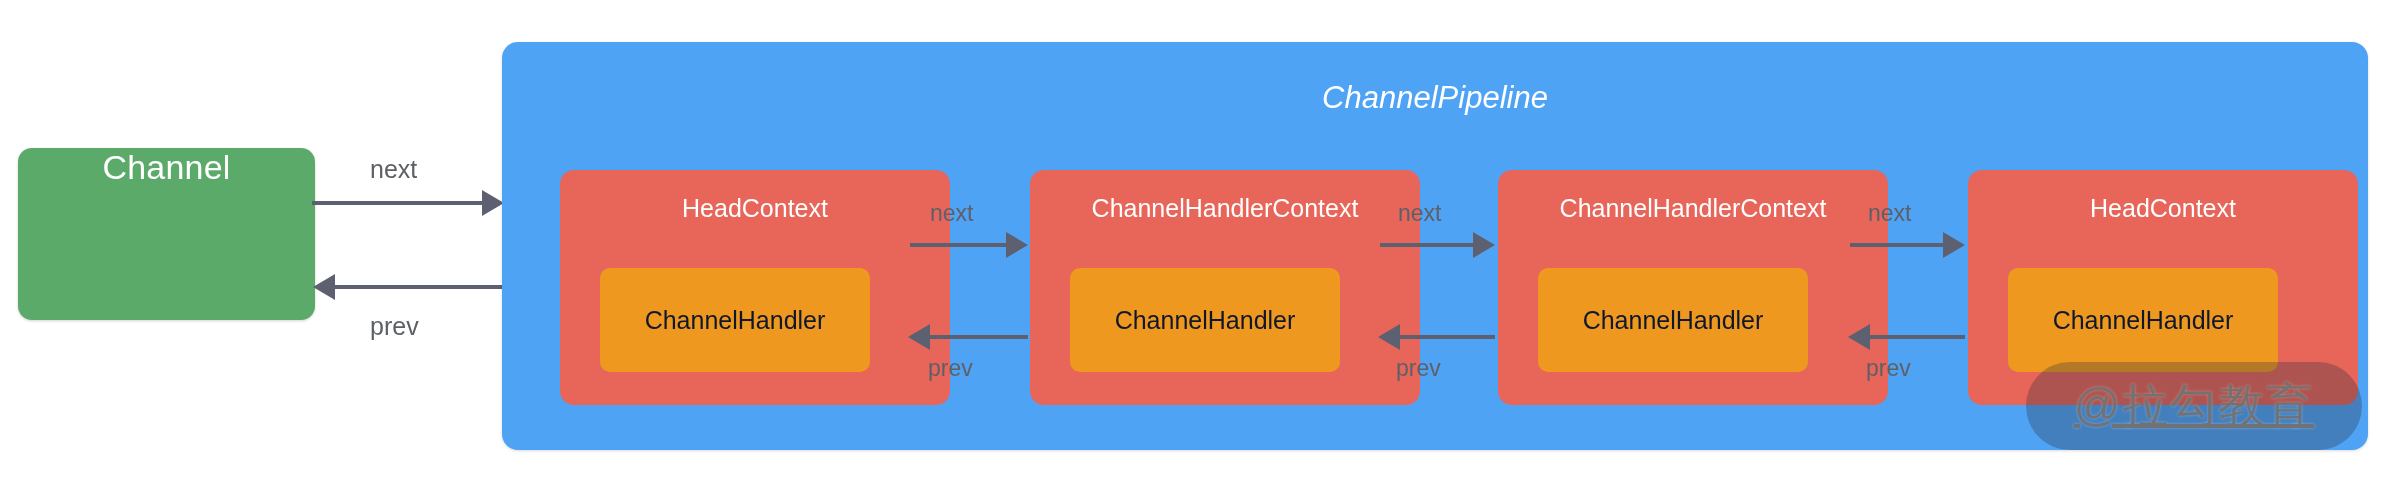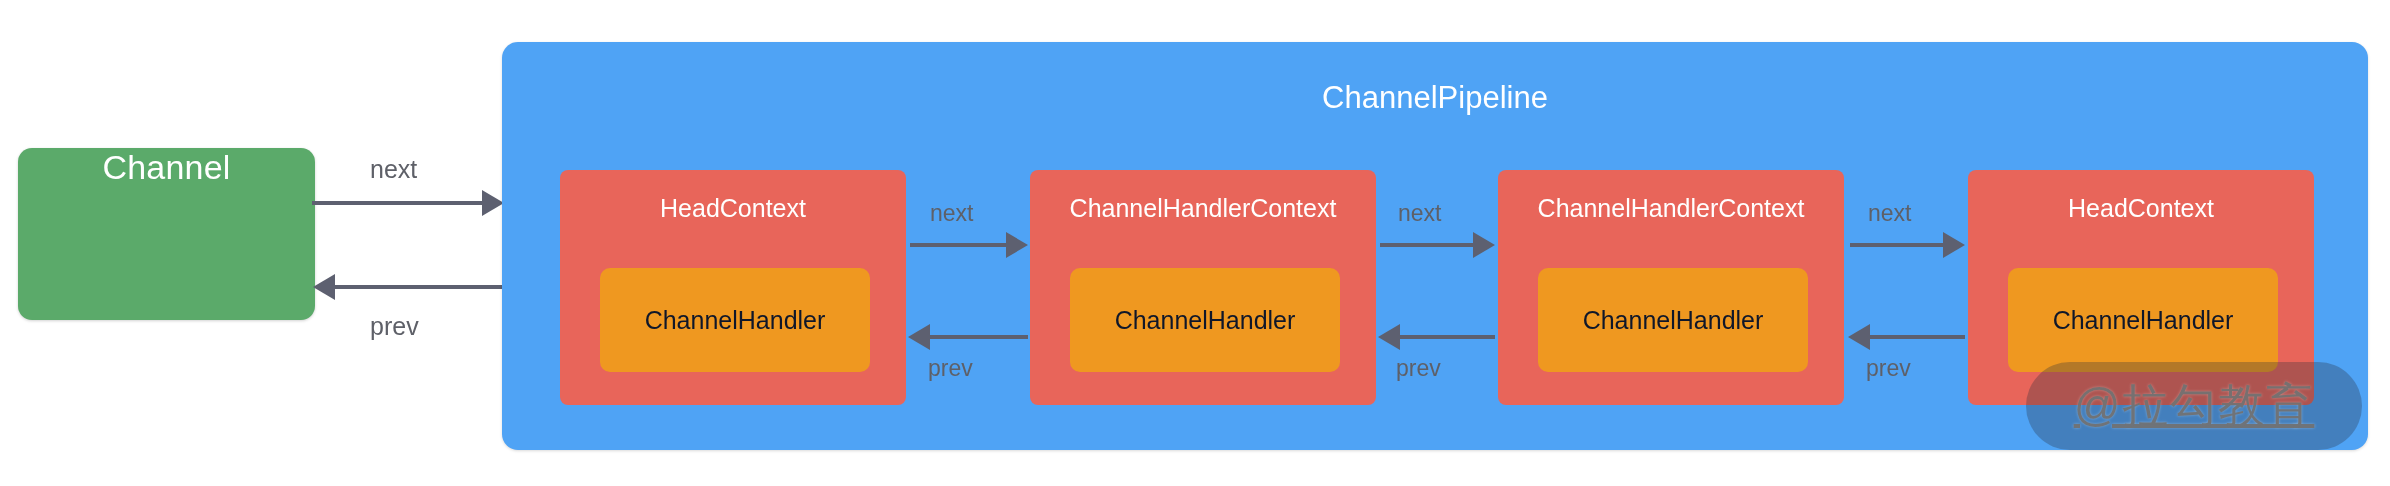--- a/index.html
+++ b/index.html
@@ -77,30 +77,32 @@
     box-shadow: 0 1px 3px rgba(0,0,0,0.15);
   }
   .pipeline-title {
     position: absolute;
     left: 0;
     top: 38px;
     width: 100%;
     text-align: center;
     color: #ffffff;
     font-size: 31px;
+    font-style: italic;
   }
 
   
   .ctx-box {
     position: absolute;
     top: 170px;
     width: 346px;
     height: 235px;
     background: #e8655a;
-    border-radius: 8px;
+    border-radius: 14px;
+    padding-left: 44px;
   }
   .ctx-title {
     position: absolute;
     left: 0;
     top: 24px;
     width: 100%;
     text-align: center;
     color: #ffffff;
     font-size: 25px;
     white-space: nowrap;

